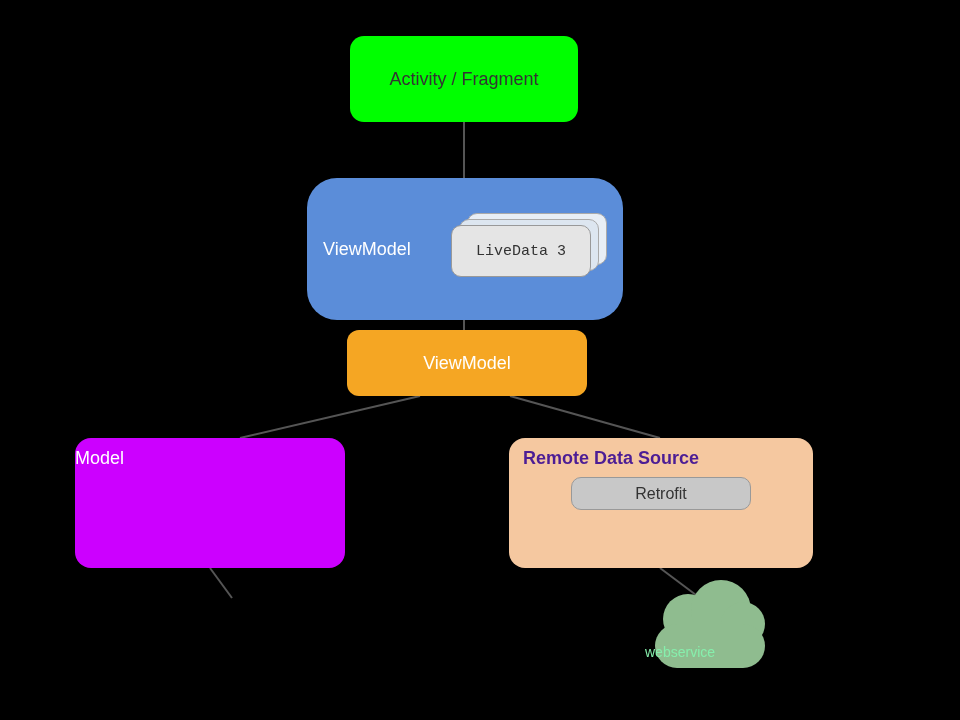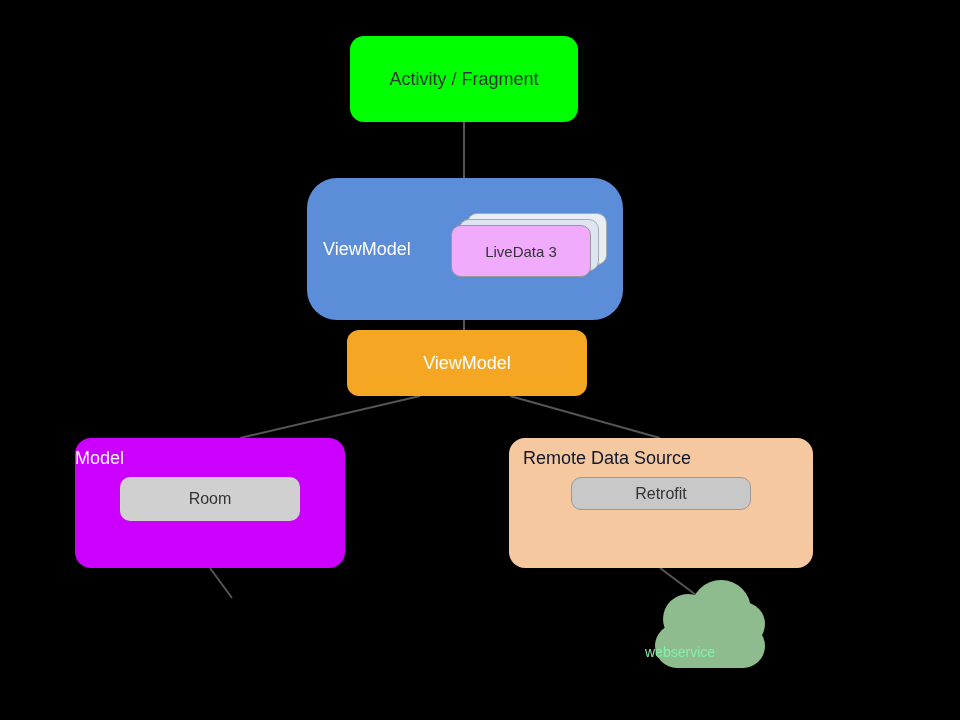--- a/index.html
+++ b/index.html
@@ -89,23 +89,24 @@
     }
     .livedata-card:nth-child(2) {
       top: 6px;
       left: 12px;
       background: #dde6f0;
       z-index: 2;
     }
     .livedata-card:nth-child(3) {
       top: 12px;
       left: 4px;
-      background: #f0abfc;
+      background: #e5e5e5;
       border: 1.5px solid #999;
       z-index: 3;
+      font-family: Liberation Mono, monospace;
     }
 
     .livedata-card span {
       color: #333;
       font-size: 15px;
       font-weight: 500;
     }
 
     
     .repository {
@@ -173,23 +174,23 @@
       width: 304px;
       height: 130px;
       background: #f5c8a0;
       border-radius: 16px;
       display: flex;
       flex-direction: column;
       padding: 10px 14px;
     }
 
     .remote-label {
-      color: #0f172a;
+      color: #4c1d95;
       font-size: 18px;
-      font-weight: 400;
+      font-weight: 700;
       margin-bottom: 8px;
     }
 
     .retrofit-card {
       background: #c8c8c8;
       border: 1.5px solid #999;
       border-radius: 10px;
       width: 180px;
       height: 33px;
       display: flex;
@@ -374,23 +375,20 @@
       </div>
     </div>
   </div>
 
   <div class="repository">
     <span>ViewModel</span>
   </div>
 
   <div class="model-outer">
     <span class="model-label">Model</span>
-    <div class="room-card">
-      <span>Room</span>
-    </div>
   </div>
 
   <div class="remote-outer">
     <span class="remote-label">Remote Data Source</span>
     <div class="retrofit-card">
       <span>Retrofit</span>
     </div>
   </div>
 
 

